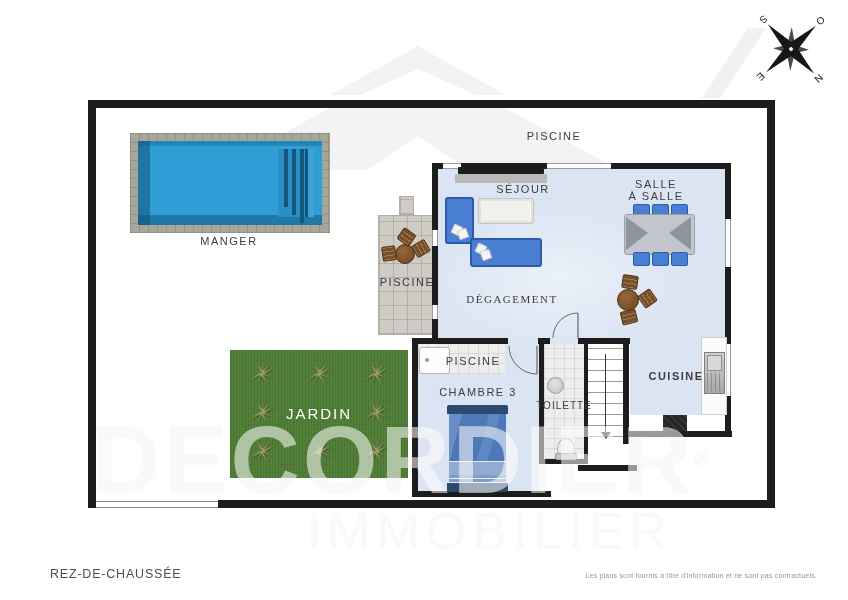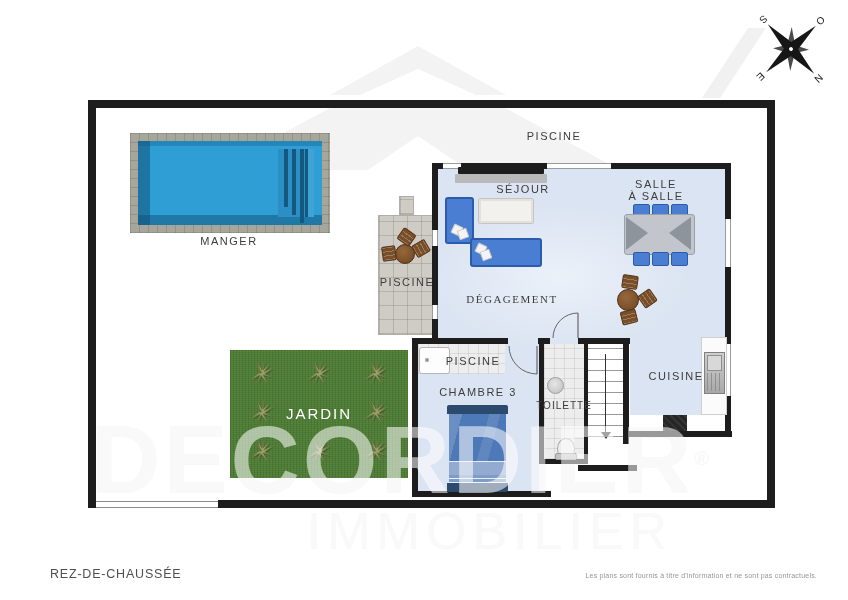--- a/index.html
+++ b/index.html
@@ -248,21 +248,21 @@
   <div class="furn chair-wood" style="left:640px;top:291px;width:13px;height:13px;transform:rotate(55deg);"></div>
   <div class="furn chair-wood" style="left:621px;top:310px;width:14px;height:12px;transform:rotate(-14deg);"></div>
   <div class="room-label" style="left:512px;top:299px;font-family:Liberation Serif, serif;">DÉGAGEMENT</div>
 
   <div class="furn counter" style="left:701px;top:337px;width:24px;height:76px;"></div>
   <div class="furn fridge" style="left:704px;top:352px;width:19px;height:40px;">
     <div class="door"></div>
       <div class="grill"></div>
   </div>
   <div class="furn stove" style="left:663px;top:415px;width:24px;height:16px;"></div>
-  <div class="room-label" style="left:676px;top:376px;">CUISINE</div>
+  <div class="room-label" style="left:676px;top:376px;font-weight:bold;">CUISINE</div>
 
   <div class="furn shower-tray" style="left:419px;top:347px;width:29px;height:25px;">
     <div class="drain" style="left:5px;top:10px;"></div>
   </div>
   <div class="room-label" style="left:473px;top:361px;">PISCINE</div>
 
   <div class="bed">
     <div class="head"></div>
       <div class="duvet"></div>
       <div class="sheet"></div>

